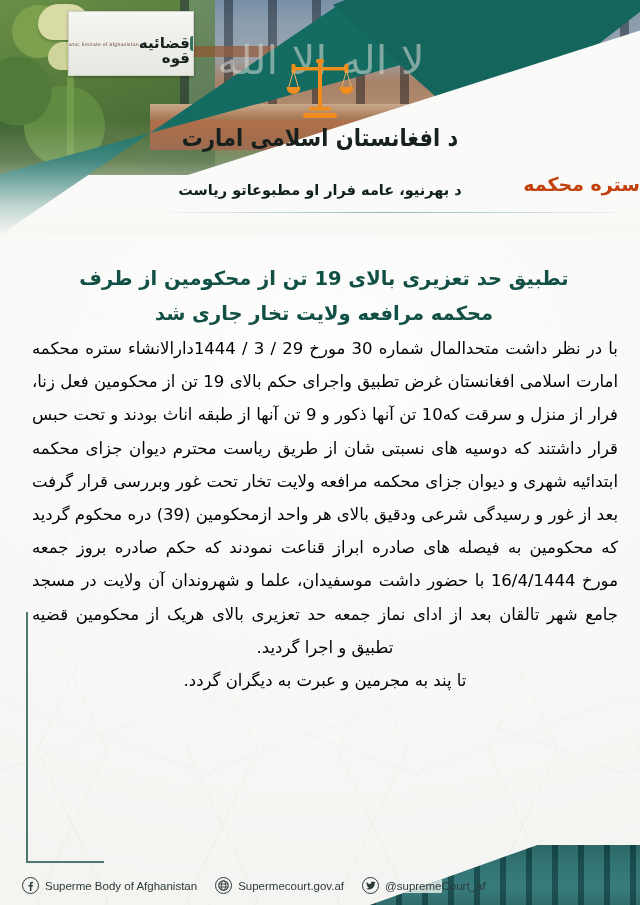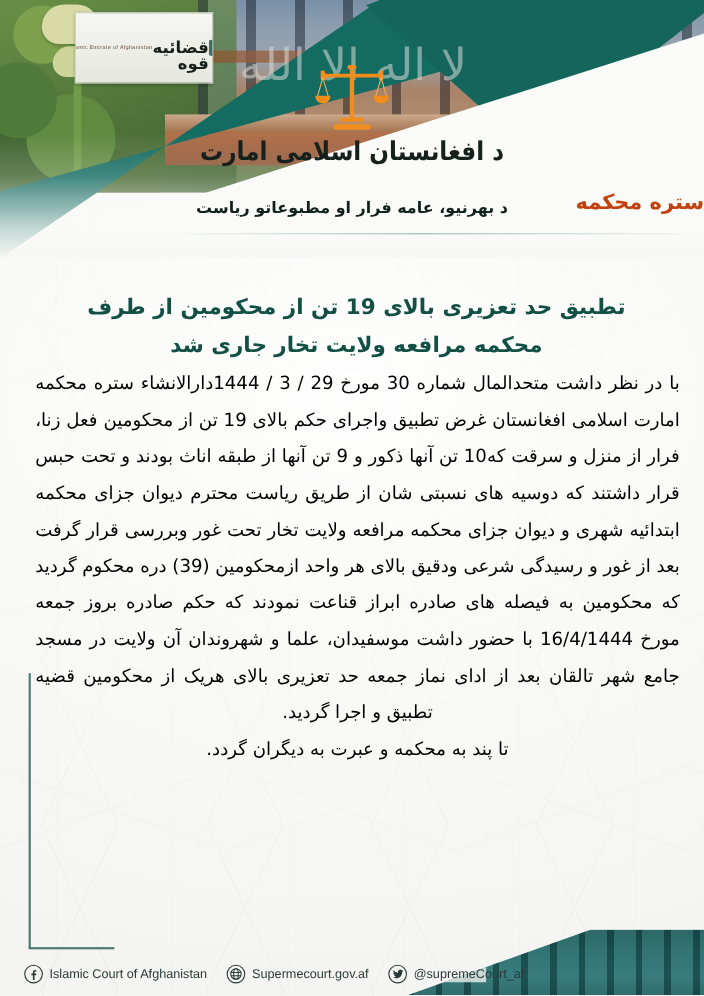--- a/index.html
+++ b/index.html
@@ -314,39 +314,39 @@
     <div class="hr-under-header"></div>
   </div>
 
   <div class="title">تطبیق حد تعزیری بالای 19 تن از محکومین از طرف محکمه مرافعه ولایت تخار جاری  شد</div>
 
   <div class="accent-line"></div>
   <div class="accent-foot"></div>
 
   <div class="body-text">
     <p class="right-last">با در نظر داشت متحدالمال شماره 30 مورخ 29 / 3 / 1444دارالانشاء ستره محکمه امارت اسلامی افغانستان غرض تطبیق واجرای حکم بالای 19 تن از محکومین فعل زنا، فرار از منزل و سرقت که10 تن آنها ذکور و 9 تن آنها از طبقه اناث بودند و تحت حبس قرار داشتند  که دوسیه های نسبتی شان از طریق ریاست محترم دیوان جزای محکمه ابتدائیه شهری و دیوان جزای محکمه مرافعه ولایت تخار تحت غور وبررسی قرار گرفت بعد از غور و رسیدگی شرعی ودقیق بالای هر واحد ازمحکومین (39) دره محکوم گردید که محکومین به فیصله های صادره ابراز قناعت نمودند که حکم صادره بروز جمعه مورخ 16/4/1444 با حضور داشت موسفیدان، علما و شهروندان آن ولایت در مسجد جامع شهر تالقان بعد از ادای نماز جمعه حد تعزیری بالای هریک از محکومین  قضیه تطبیق و اجرا گردید.</p>
-    <p class="center">تا پند به محکمه و عبرت به دیگران گردد.</p>
+    <p class="center">تا پند به مجرمین و عبرت به دیگران گردد.</p>
   </div>
 
   <div class="footer">
     <div class="footer-photo">
       <div class="fwin"></div>
       <div class="fsign"></div>
       <div class="flamp"></div>
     </div>
 
     <div class="social">
 
       <div class="item">
         <span class="ic">
           <svg width="7" height="10" viewBox="0 0 7 10" aria-hidden="true">
             <path d="M4.4 10V5.6h1.4l.2-1.6H4.4V3c0-.45.13-.76.8-.76H6V.8A11 11 0 0 0 4.85.74C3.7.74 2.9 1.43 2.9 2.7V4H1.5v1.6h1.4V10z" fill="#2b3a39"></path>
           </svg>
         </span>
-        <span class="txt">Islamic Court of Afghanistan</span>
+        <span class="txt">Superme Body of Afghanistan</span>
       </div>
 
       <div class="item">
         <span class="ic">
           <svg width="11" height="11" viewBox="0 0 12 12" aria-hidden="true">
             <circle cx="6" cy="6" r="5.2" fill="none" stroke="#2b3a39" stroke-width="1.1"></circle>
             <ellipse cx="6" cy="6" rx="2.3" ry="5.2" fill="none" stroke="#2b3a39" stroke-width="1"></ellipse>
             <path d="M1 4.4h10M1 7.6h10" stroke="#2b3a39" stroke-width="1"></path>
           </svg>
         </span>

